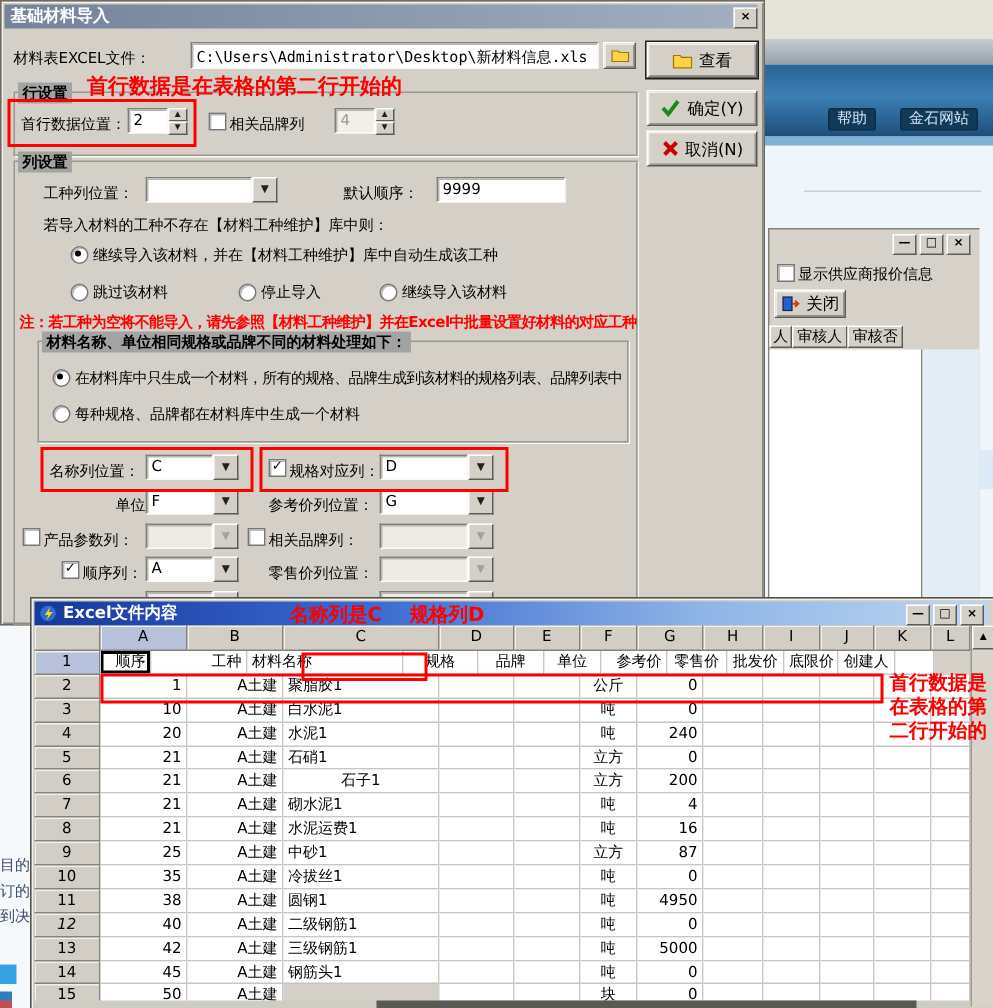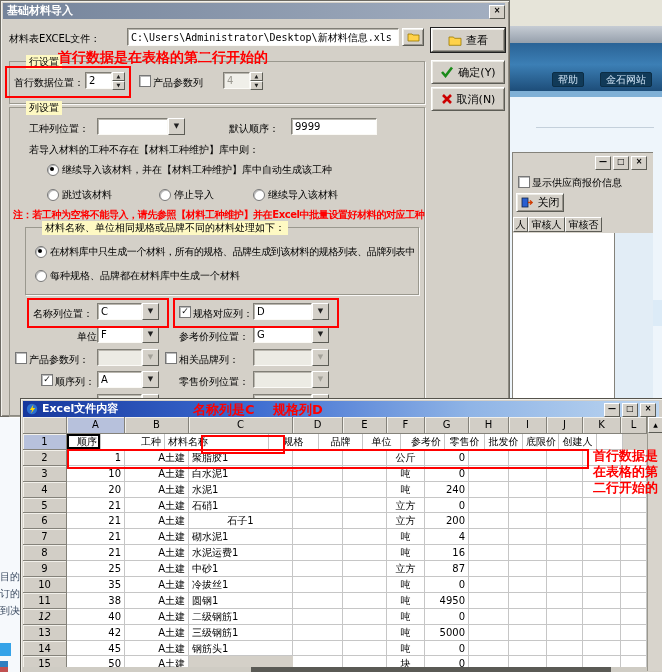--- a/index.html
+++ b/index.html
@@ -9,21 +9,21 @@
   
   .raised{background:#d4d0c8;border:1px solid;border-color:#ffffff #5c5c55 #5c5c55 #ffffff;
     box-shadow:inset 1px 1px 0 #efeee8, inset -1px -1px 0 #98948c;}
   .btn3d{display:flex;align-items:center;justify-content:center;gap:4px;cursor:default;
     font-family:inherit;font-size:11px;color:#000;padding:0;}
   .btn3d.default{outline:1px solid #202020;}
   .tbtn{width:14px;height:12px;font-size:8px;line-height:10px;text-align:center;font-weight:bold;
     background:#d4d0c8;border:1px solid;border-color:#fff #5c5c55 #5c5c55 #fff;}
   
   .grp{position:absolute;border:1px solid #9a988e;box-shadow:1px 1px 0 rgba(255,255,255,.85);}
-  .legend{position:absolute;top:-7px;left:16px;background:#fef9c3;padding:0 3px;font-size:10px;}
+  .legend{position:absolute;top:-7px;left:2px;background:#a3a3a3;padding:0 3px;font-size:10px;font-weight:bold;}
   
   .lbl{position:absolute;font-size:10px;white-space:nowrap;}
   .dd{position:absolute;height:17px;display:flex;box-sizing:border-box;}
   .ddv{flex:1;background:#fff;border:1px solid;border-color:#807e76 #fbfaf6 #fbfaf6 #807e76;
     box-shadow:inset 1px 1px 0 #b9b6ae;font-size:10px;padding:2px 0 0 3px;overflow:hidden;}
   .ddb{width:15px;background:#d4d0c8;border:1px solid;border-color:#fff #5c5c55 #5c5c55 #fff;
     font-size:7px;text-align:center;line-height:15px;color:#202020;}
   .dd.dis .ddv{background:#ecebe4;color:#9a9890;}
   .dd.dis .ddb{color:#a3a199;}
   .txt{position:absolute;background:#fff;border:1px solid;border-color:#807e76 #fbfaf6 #fbfaf6 #807e76;
@@ -167,21 +167,21 @@
     <span class="lbl" style="left:13px;top:75px;">首行数据位置：</span>
     <span class="spin" style="left:84px;top:71px;">
       <span class="spv">2</span>
       <span class="sparr">
           <i>▲</i>
           <i>▼</i>
         </span>
     </span>
     <div class="redbox" style="left:4px;top:65px;width:122px;height:28px;"></div>
     <span class="cbx" style="left:138px;top:74px;"></span>
-    <span class="lbl" style="left:152px;top:75px;">产品参数列</span>
+    <span class="lbl" style="left:152px;top:75px;">相关品牌列</span>
     <span class="spin dis" style="left:222px;top:71px;">
       <span class="spv">4</span>
       <span class="sparr">
           <i>▲</i>
           <i>▼</i>
         </span>
     </span>
 
     <div class="grp" style="left:8px;top:106px;width:414px;height:308px;">
       <span class="legend">列设置</span>

